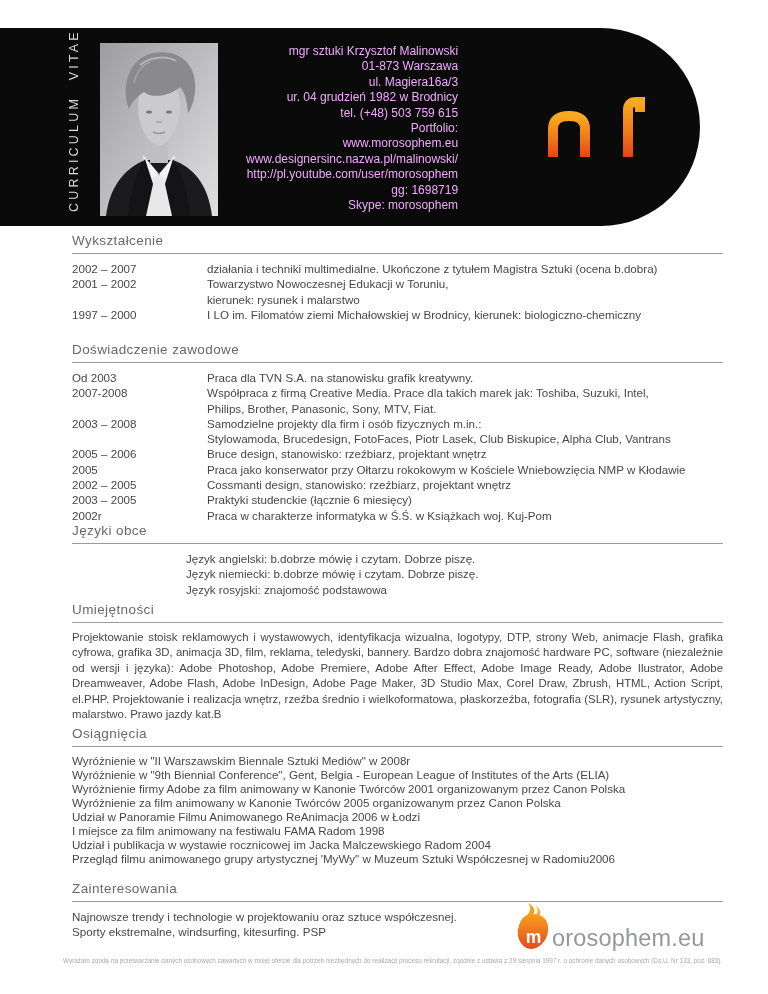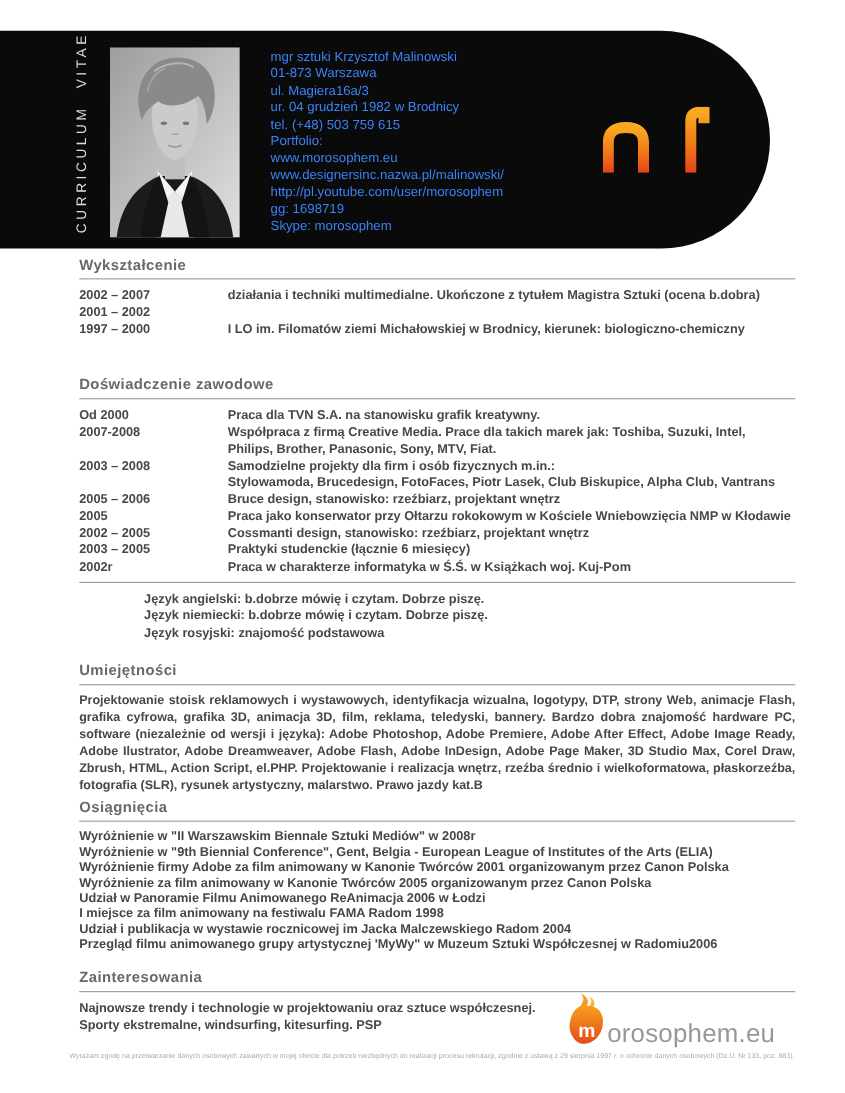--- a/index.html
+++ b/index.html
@@ -14,33 +14,33 @@
     background:#0a0a0b; border-radius:0 99px 99px 0;
   }
   .cv-vert {
     position:absolute; left:-11px; top:92px; width:170px; height:14px;
     transform:rotate(-90deg); text-align:center;
     color:#dcdcdc; font-size:12.5px; letter-spacing:3.2px; word-spacing:9px;
     white-space:nowrap;
   }
   .photo { position:absolute; left:100px; top:15px; width:118px; height:173px; }
   .photo svg { display:block; width:100%; height:100%; }
-  .contact { position:absolute; left:246px; top:16px; color:#3b82f6; font-size:12px; line-height:15.4px; }
+  .contact { position:absolute; left:246px; top:16px; color:#f0abfc; font-size:12px; line-height:15.4px;text-align:right; }
   .contact div { white-space:nowrap; }
   .mlogo { position:absolute; left:548px; top:69px; width:102px; height:60px; }
   
-  .section { position:absolute; left:72px; width:651px;font-weight:bold; }
+  .section { position:absolute; left:72px; width:651px; }
   .sec-title { font-size:13.5px; line-height:14px; color:#67686b; letter-spacing:0.4px; }
   .sec-rule { height:1px; background:#9b9b9d; margin-top:5px; }
   .sec-body { margin-top:7px; font-size:11.6px; color:#47474a; line-height:15.3px; }
   .row { display:flex; }
   .period { width:135px; flex:none; white-space:nowrap; }
   .desc { flex:1; }
   .desc div { white-space:nowrap; }
-  .indent { margin-left:59px; }
+  .indent { margin-left:114px; }
   .indent div { white-space:nowrap; }
   .justify { text-align:justify; font-size:11.4px; line-height:15.4px; }
   .ach div { white-space:nowrap; line-height:14px; }
   
   .footer-logo { position:absolute; left:514px; top:903px; display:flex; align-items:flex-end; }
   .flogo-text { color:#95979a; font-size:23.5px; line-height:1; padding-bottom:5px; margin-left:1px; letter-spacing:0.2px;margin-top:16px; }
   .consent {
     position:absolute; left:63px; top:957px; width:675px;
     font-size:6.4px; color:#a8aaad; white-space:nowrap; overflow:hidden;
   }
@@ -115,36 +115,40 @@
     <div class="sec-rule"></div>
     <div class="sec-body">
       <div class="row">
         <div class="period">2002 – 2007</div>
         <div class="desc">
           <div>działania i techniki multimedialne. Ukończone z tytułem Magistra Sztuki (ocena b.dobra)</div>
         </div>
       </div>
       <div class="row">
         <div class="period">2001 – 2002</div>
+        <div class="desc">
+          <div>Towarzystwo Nowoczesnej Edukacji w Toruniu,</div>
+          <div>kierunek: rysunek i malarstwo</div>
+        </div>
       </div>
       <div class="row">
         <div class="period">1997 – 2000</div>
         <div class="desc">
           <div>I LO im. Filomatów ziemi Michałowskiej w Brodnicy, kierunek: biologiczno-chemiczny</div>
         </div>
       </div>
     </div>
   </div>
 
   <div class="section" style="top:343px">
     <div class="sec-title">Doświadczenie zawodowe</div>
     <div class="sec-rule"></div>
     <div class="sec-body">
       <div class="row">
-        <div class="period">Od 2000</div>
+        <div class="period">Od 2003</div>
         <div class="desc">
             <div>Praca dla TVN S.A. na stanowisku grafik kreatywny.</div>
           </div>
       </div>
       <div class="row">
         <div class="period">2007-2008</div>
         <div class="desc">
           <div>Współpraca z firmą Creative Media. Prace dla takich marek jak: Toshiba, Suzuki, Intel,</div>
           <div>Philips, Brother, Panasonic, Sony, MTV, Fiat.</div>
         </div>
@@ -183,20 +187,21 @@
       <div class="row">
         <div class="period">2002r</div>
         <div class="desc">
             <div>Praca w charakterze informatyka w Ś.Ś. w Książkach woj. Kuj-Pom</div>
           </div>
       </div>
     </div>
   </div>
 
   <div class="section" style="top:524px">
+    <div class="sec-title">Języki obce</div>
     <div class="sec-rule"></div>
     <div class="sec-body indent">
       <div>Język angielski: b.dobrze mówię i czytam. Dobrze piszę.</div>
       <div>Język niemiecki: b.dobrze mówię i czytam. Dobrze piszę.</div>
       <div>Język rosyjski: znajomość podstawowa</div>
     </div>
   </div>
 
   <div class="section" style="top:603px">
     <div class="sec-title">Umiejętności</div>

